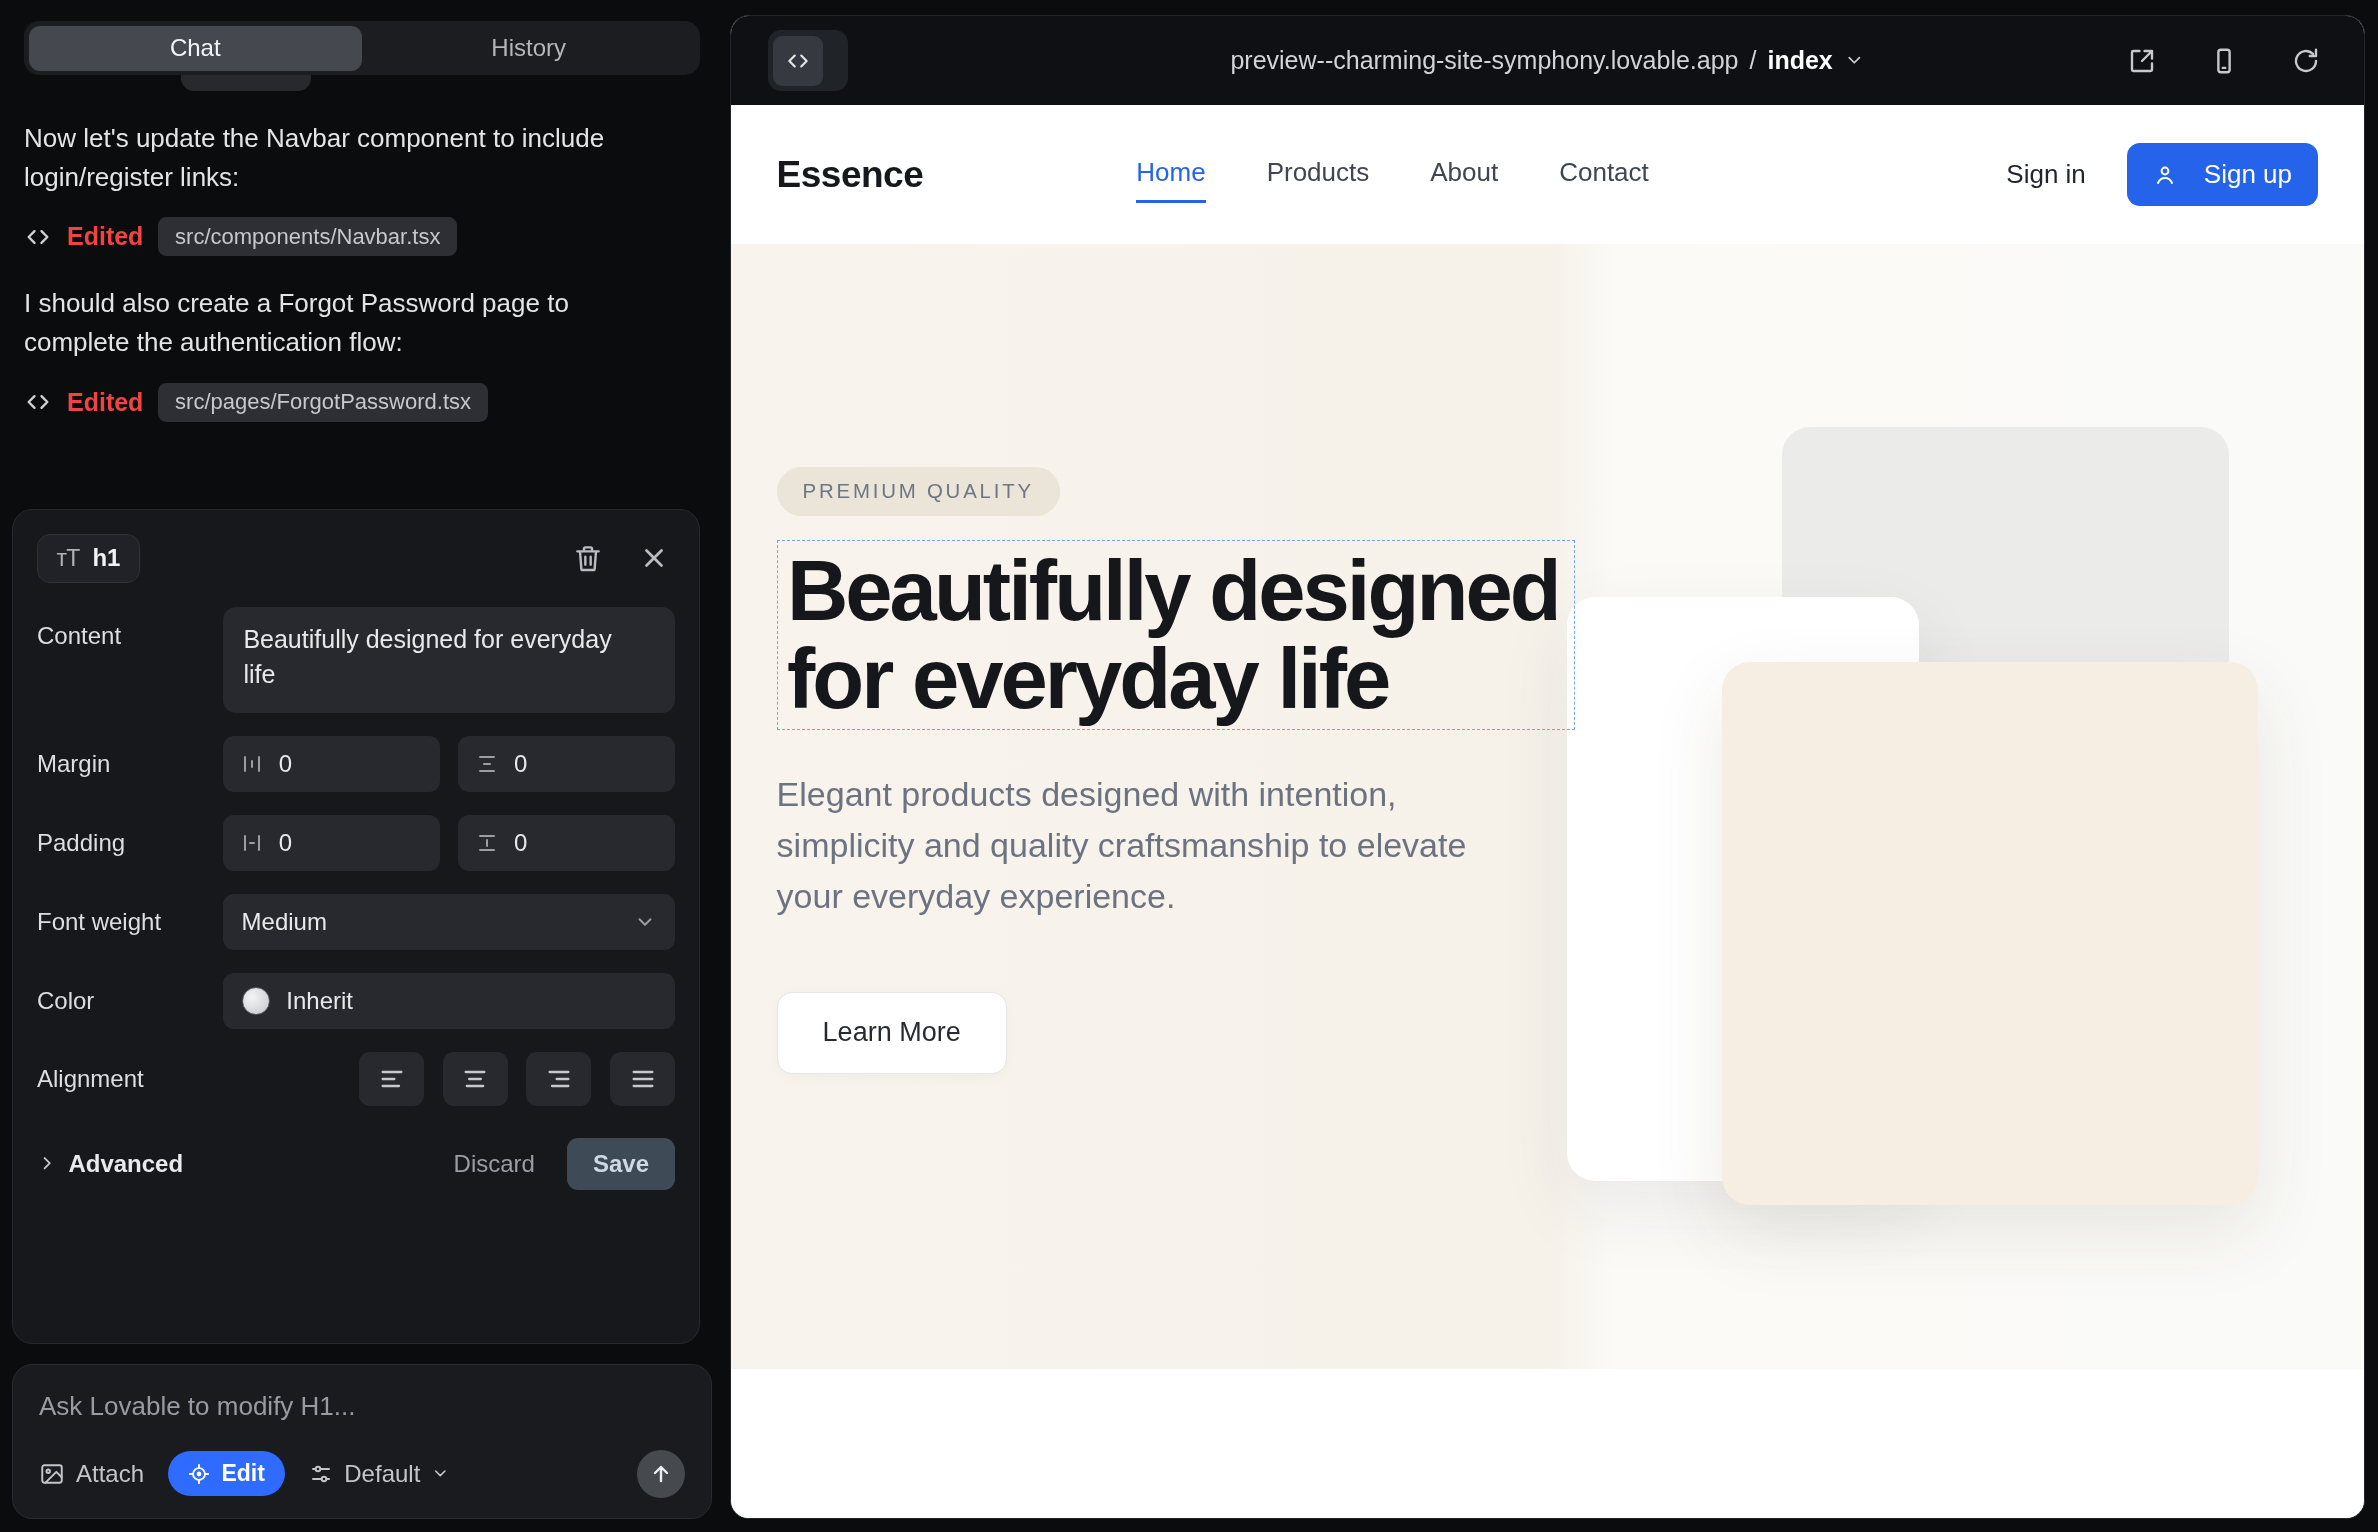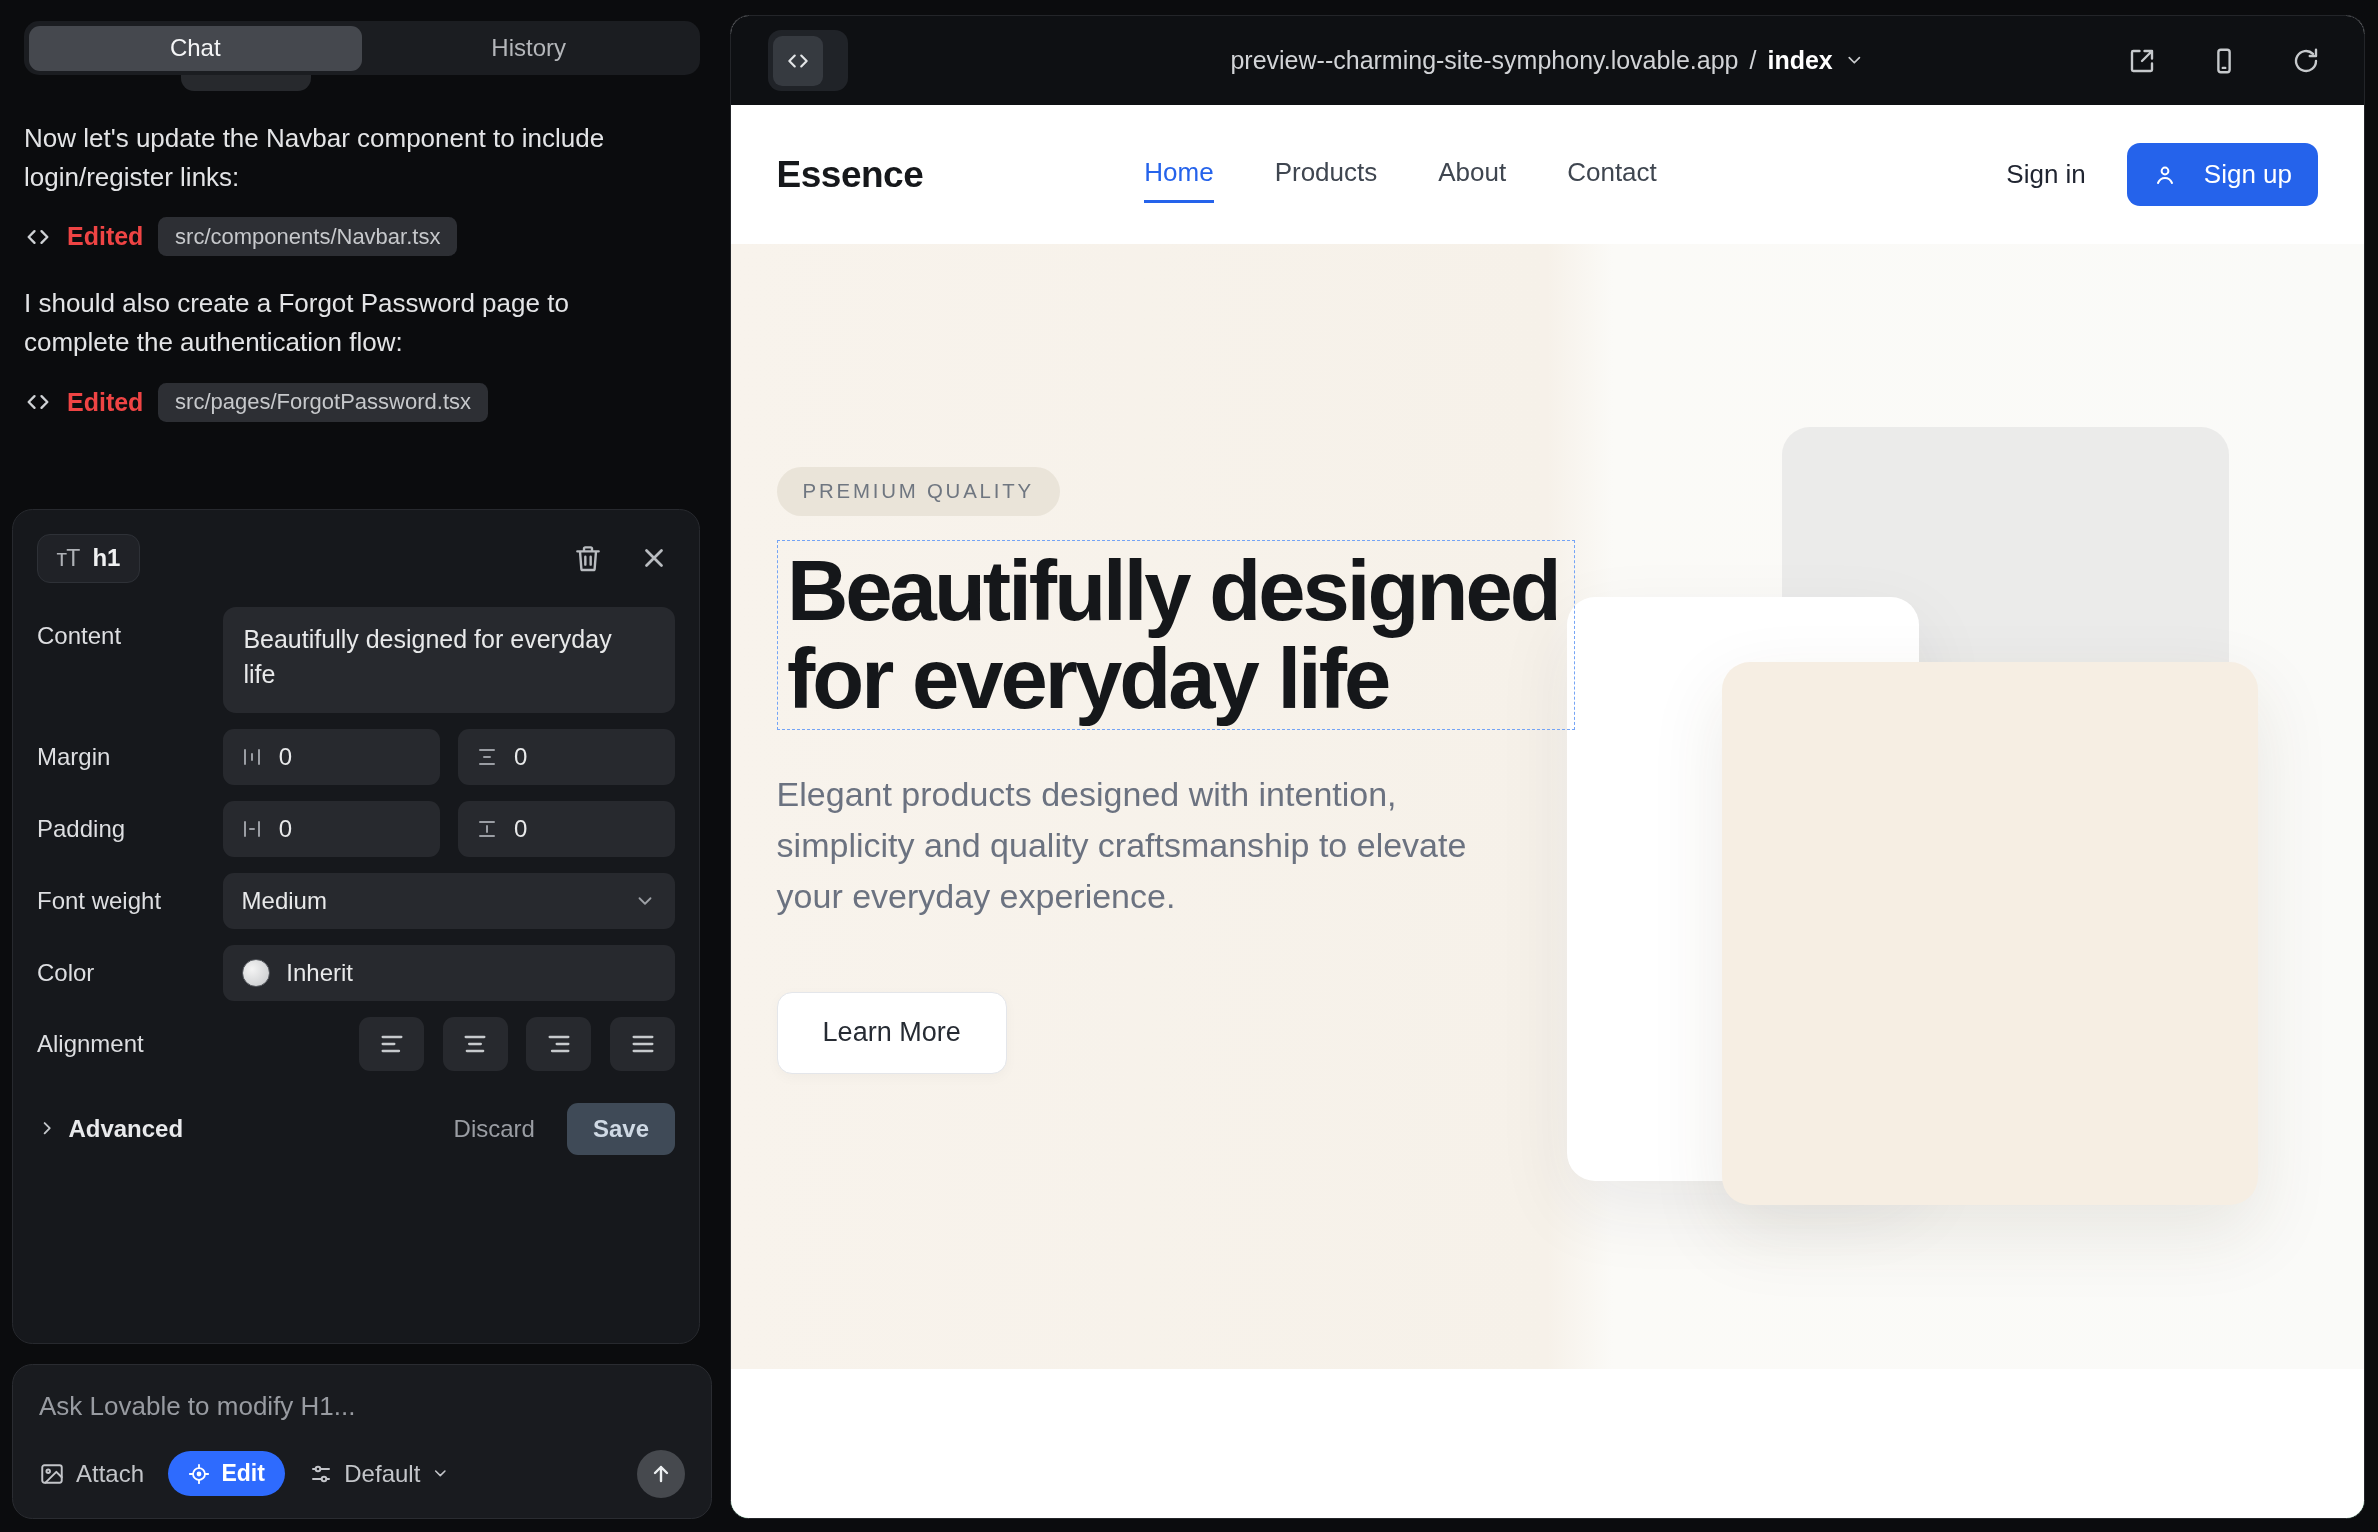--- a/index.html
+++ b/index.html
@@ -54,21 +54,21 @@
     display: inline-flex; align-items: center; gap: 13px;
     background: #202227; border: 0.9px solid #2e3137; border-radius: 13px;
     padding: 9.3px 18.6px;
   }
   .tag-icon { font-size: 23px; color: #aeb1b6; letter-spacing: -0.9px; }
   .tag-name { font-size: 24px; color: #f0f1f2; font-weight: 600; }
   .insp-header .spacer, .spacer { flex: 1; }
   .icon-btn { background: none; border: none; color: #b9bcc0; cursor: pointer; padding: 5.6px; }
   .icon-btn + .icon-btn { margin-left: 24px; }
 
-  .insp-row { display: flex; align-items: center; margin-bottom: 16px; }
+  .insp-row { display: flex; align-items: center; margin-bottom: 23px; }
   .insp-row.top { align-items: flex-start; }
   .insp-label { width: 186px; flex: none; font-size: 24px; color: #dddee1; font-weight: 500; }
   .insp-row.top .insp-label { padding-top: 15px; }
   .insp-controls { flex: 1; display: flex; gap: 18.6px; }
 
   .field-textarea {
     flex: 1; background: #27292e; border-radius: 13px;
     padding: 15px 41px 15px 20.4px; font-size: 25px; line-height: 1.42; color: #e8e9ea;
     min-height: 106px; cursor: text;
   }
@@ -157,21 +157,21 @@
   .url-bar .chev { color: #c9cbce; }
   .frame-actions { margin-left: auto; display: flex; align-items: center; gap: 41px; color: #c6c9cc; }
   .frame-actions .icon-btn { color: #c6c9cc; margin: 0; }
 
   .frame-body { flex: 1; display: flex; flex-direction: column; background: #15803d; overflow: hidden; justify-content: flex-end; }
 
   .site-nav { height: 139px; flex: none; display: flex; align-items: center; padding: 0 46px; background: #fff; }
   .brand { font-size: 37px; font-weight: 700; color: #16181b; letter-spacing: -0.5px; }
   .nav-links { display: flex; gap: 61px; margin-left: 213px; }
   .nav-link { font-size: 26px; color: #3f4650; cursor: pointer; position: relative; padding-bottom: 3.7px; }
-  .nav-link.active { color: #2563eb; margin-left: 8px; }
+  .nav-link.active { color: #2563eb; }
   .nav-link.active::after {
     content: ""; position: absolute; left: 0; right: 0; bottom: -11px; height: 2.8px; background: #2563eb;
   }
   .nav-right { margin-left: auto; display: flex; align-items: center; gap: 41px; }
   .signin { font-size: 26px; color: #1f2430; cursor: pointer; }
   .signup-btn {
     display: flex; align-items: center; gap: 27px; background: #2563eb; color: #fff;
     border: none; border-radius: 13px; height: 63px; padding: 0 26px;
     font-size: 26px; font-weight: 500; cursor: pointer;
   }

